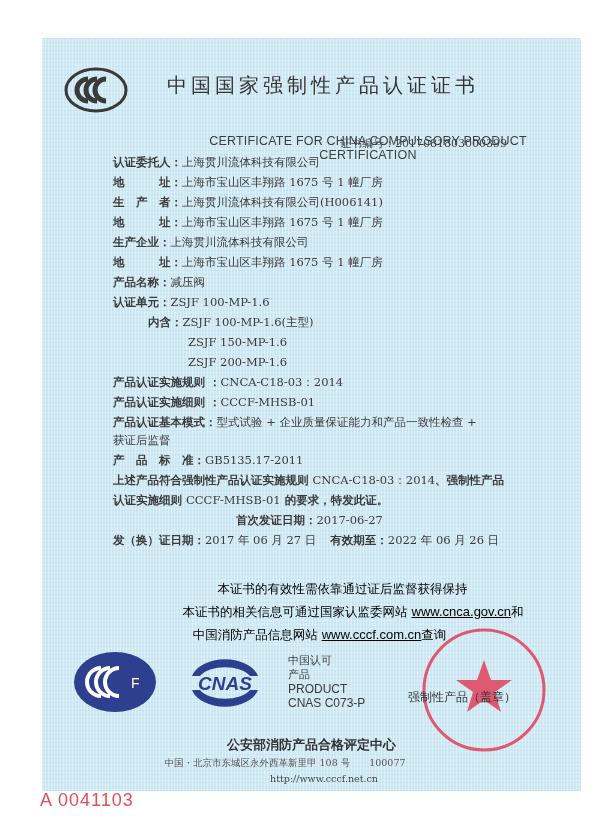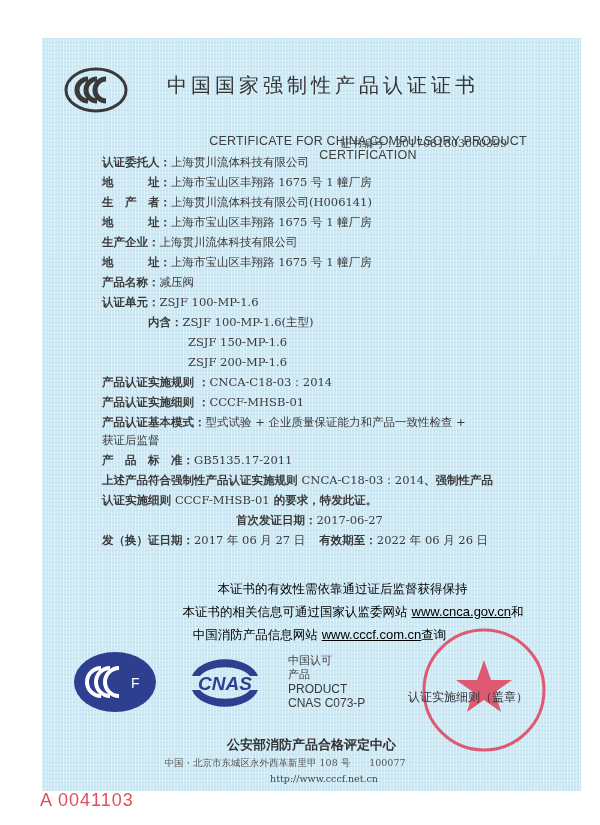--- a/index.html
+++ b/index.html
@@ -10,21 +10,21 @@
            background-image:
              repeating-linear-gradient(90deg, rgba(255,255,255,0.35) 0px, rgba(255,255,255,0.35) 1px, transparent 1px, transparent 3px),
              repeating-linear-gradient(0deg, rgba(160,205,228,0.25) 0px, rgba(160,205,228,0.25) 1px, transparent 1px, transparent 4px); }
   .abs { position:absolute; }
   .ccc-logo { left:64px; top:66px; width:64px; height:48px; }
   .title-cn { left:150px; top:72px; width:346px; text-align:center; font-family:"DejaVu Sans", sans-serif;
               font-size:20px; letter-spacing:4px; color:#333; }
   .title-en { left:168px; top:100px; width:400px; text-align:center; font-family:"Liberation Sans", sans-serif;
               font-size:12.5px; color:#3d3d3d; letter-spacing:0.2px;margin-top:34px; }
   .cert-no { left:340px; top:136px; font-size:11px; color:#444; }
-  .row { position:absolute; left:102px; font-size:11.5px; line-height:16px; white-space:nowrap; color:#3a3a3a; }
+  .row { position:absolute; left:113px; font-size:11.5px; line-height:16px; white-space:nowrap; color:#3a3a3a; }
   .row .lbl { font-family:"DejaVu Sans", sans-serif; font-weight:bold; display:inline-block; }
   .row .val { font-family:"DejaVu Serif", serif; }
   .bold { font-family:"DejaVu Sans", sans-serif; font-weight:bold; }
   .center { text-align:center; }
   .footer-text { font-family:"DejaVu Sans", sans-serif; font-size:12.5px; color:#000000; white-space:nowrap;padding-left:31px; }
   .link { text-decoration:underline; font-family:"Liberation Sans", sans-serif; font-size:13px; }
   .serial { left:40px; top:790px; font-family:"Liberation Sans", sans-serif; font-size:18px; color:#e0505a; letter-spacing:1px; }
   .stamp { left:420px; top:626px; width:128px; height:128px; }
   .issuer-label { left:408px; top:689px; font-size:12px; color:#333; }
 </style>
@@ -92,19 +92,19 @@
   <div>中国认可</div>
   <div>产品</div>
   <div style="font-family:'Liberation Sans', sans-serif; font-size:12px">PRODUCT</div>
   <div style="font-family:'Liberation Sans', sans-serif; font-size:12px">CNAS C073-P</div>
 </div>
 
 <svg class="abs stamp" viewBox="0 0 128 128">
   <circle cx="64" cy="64" r="60" fill="none" stroke="#e0405a" stroke-width="3" opacity="0.85"></circle>
   <polygon points="64,34 71,54 92,54 75,66 81,86 64,74 47,86 53,66 36,54 57,54" fill="#e0405a" opacity="0.85"></polygon>
 </svg>
-<div class="abs issuer-label">认证实施细则（盖章）</div>
+<div class="abs issuer-label">强制性产品（盖章）</div>
 
 <div class="abs bold center" style="left:42px; width:539px; top:736px; font-size:13px; color:#333">公安部消防产品合格评定中心</div>
 <div class="abs center" style="left:42px; width:486px; top:757px; font-size:9.5px; color:#555">中国・北京市东城区永外西革新里甲 108 号　　100077</div>
 <div class="abs center" style="left:42px; width:564px; top:773px; font-size:9.5px; color:#444">http://www.cccf.net.cn</div>
 
 <div class="abs serial">A 0041103</div>
 
 </body></html>

